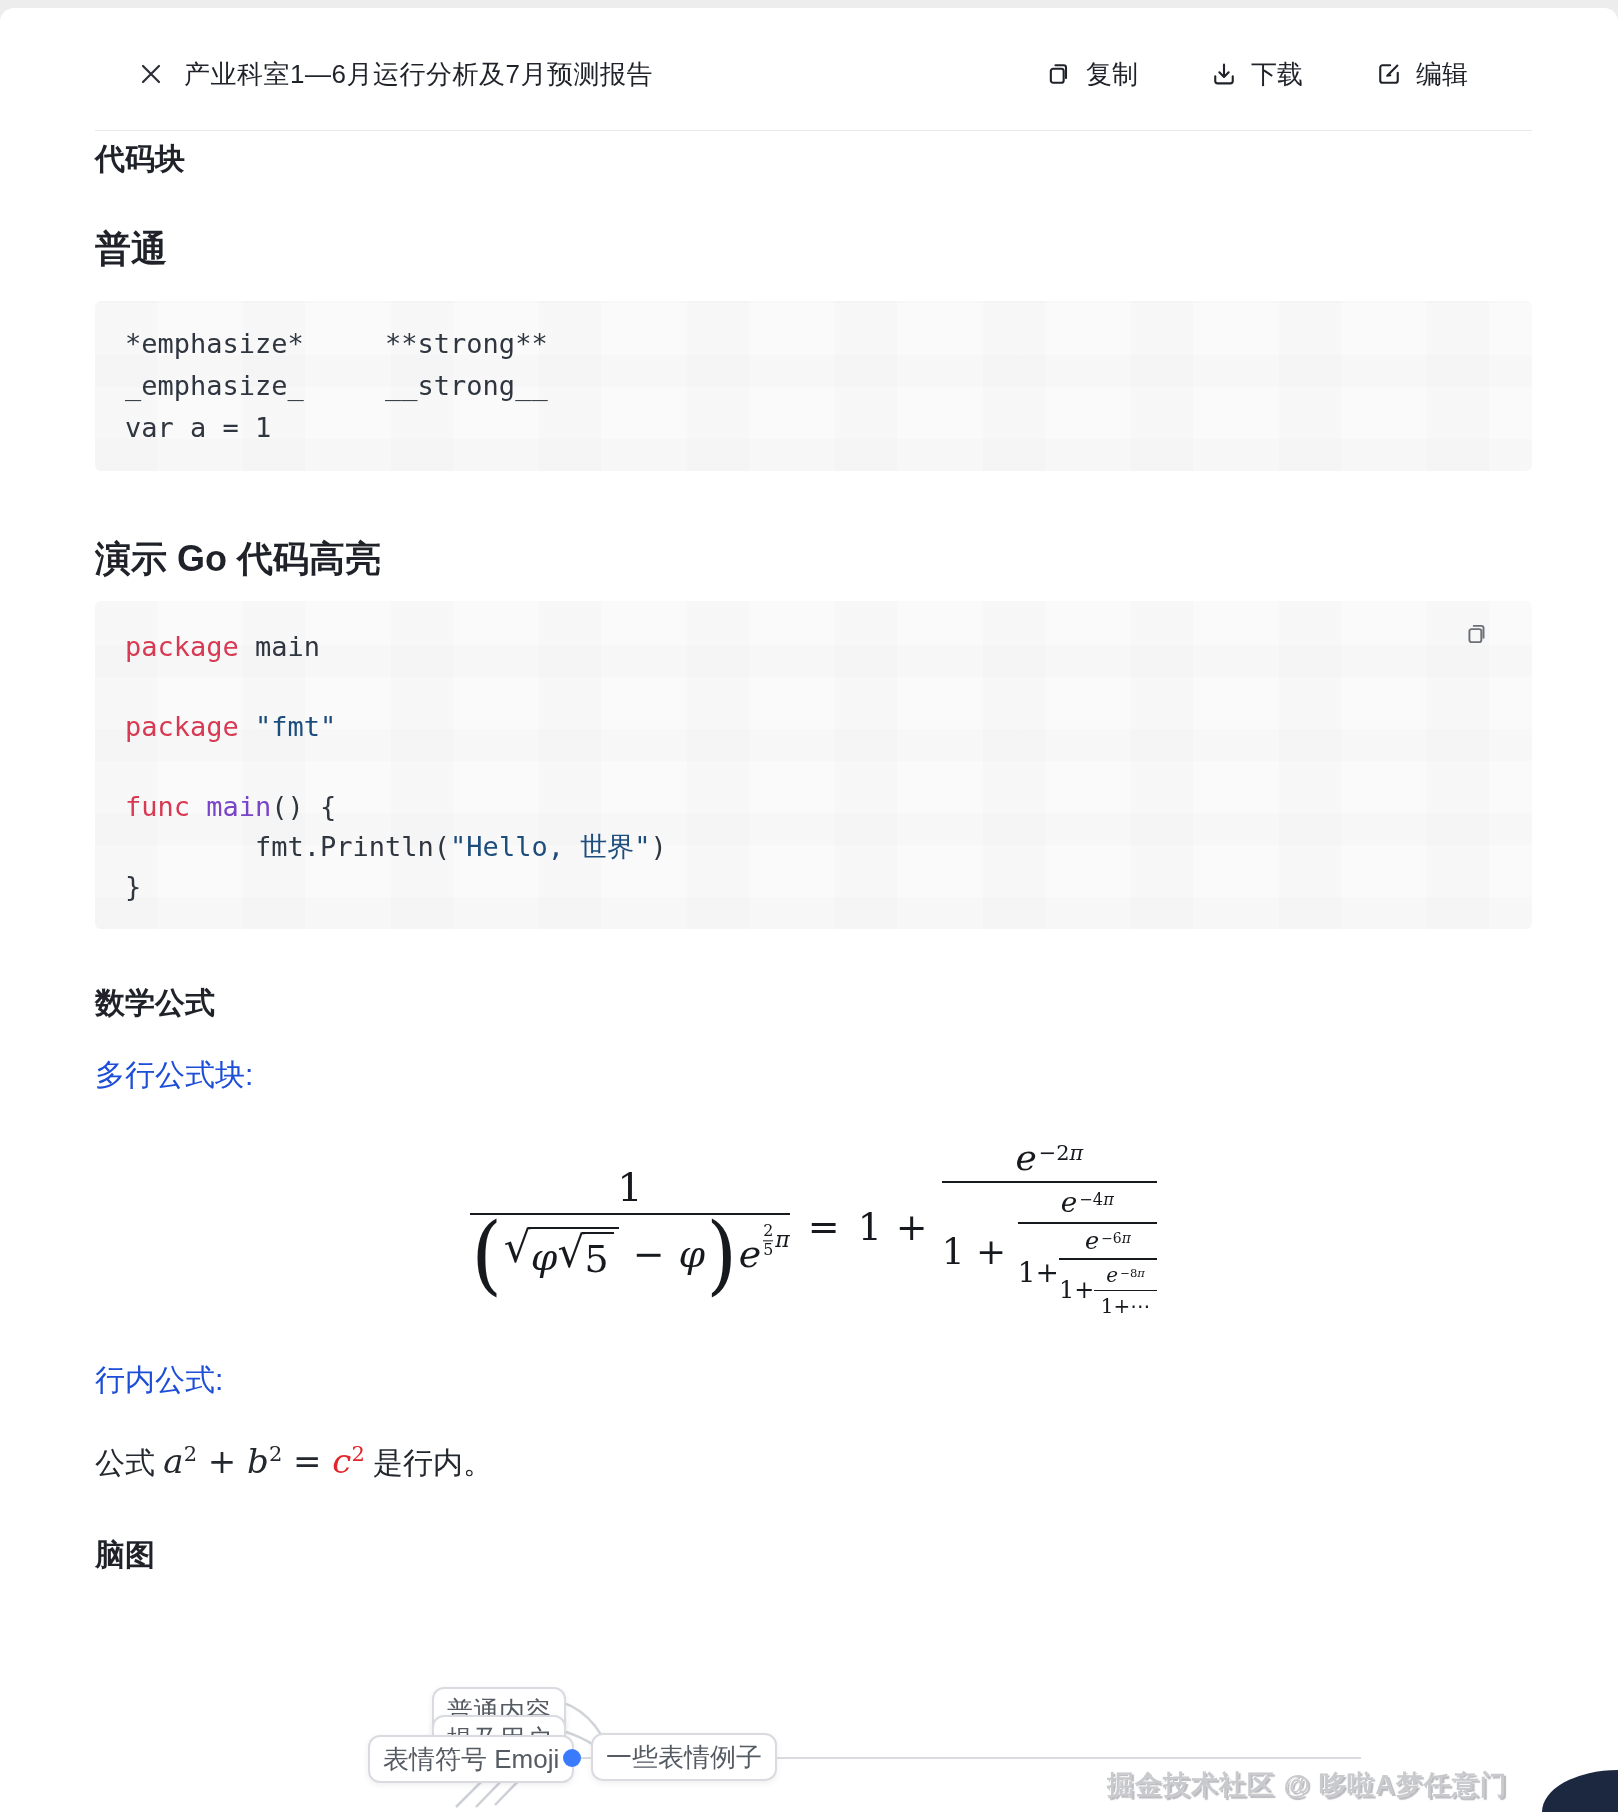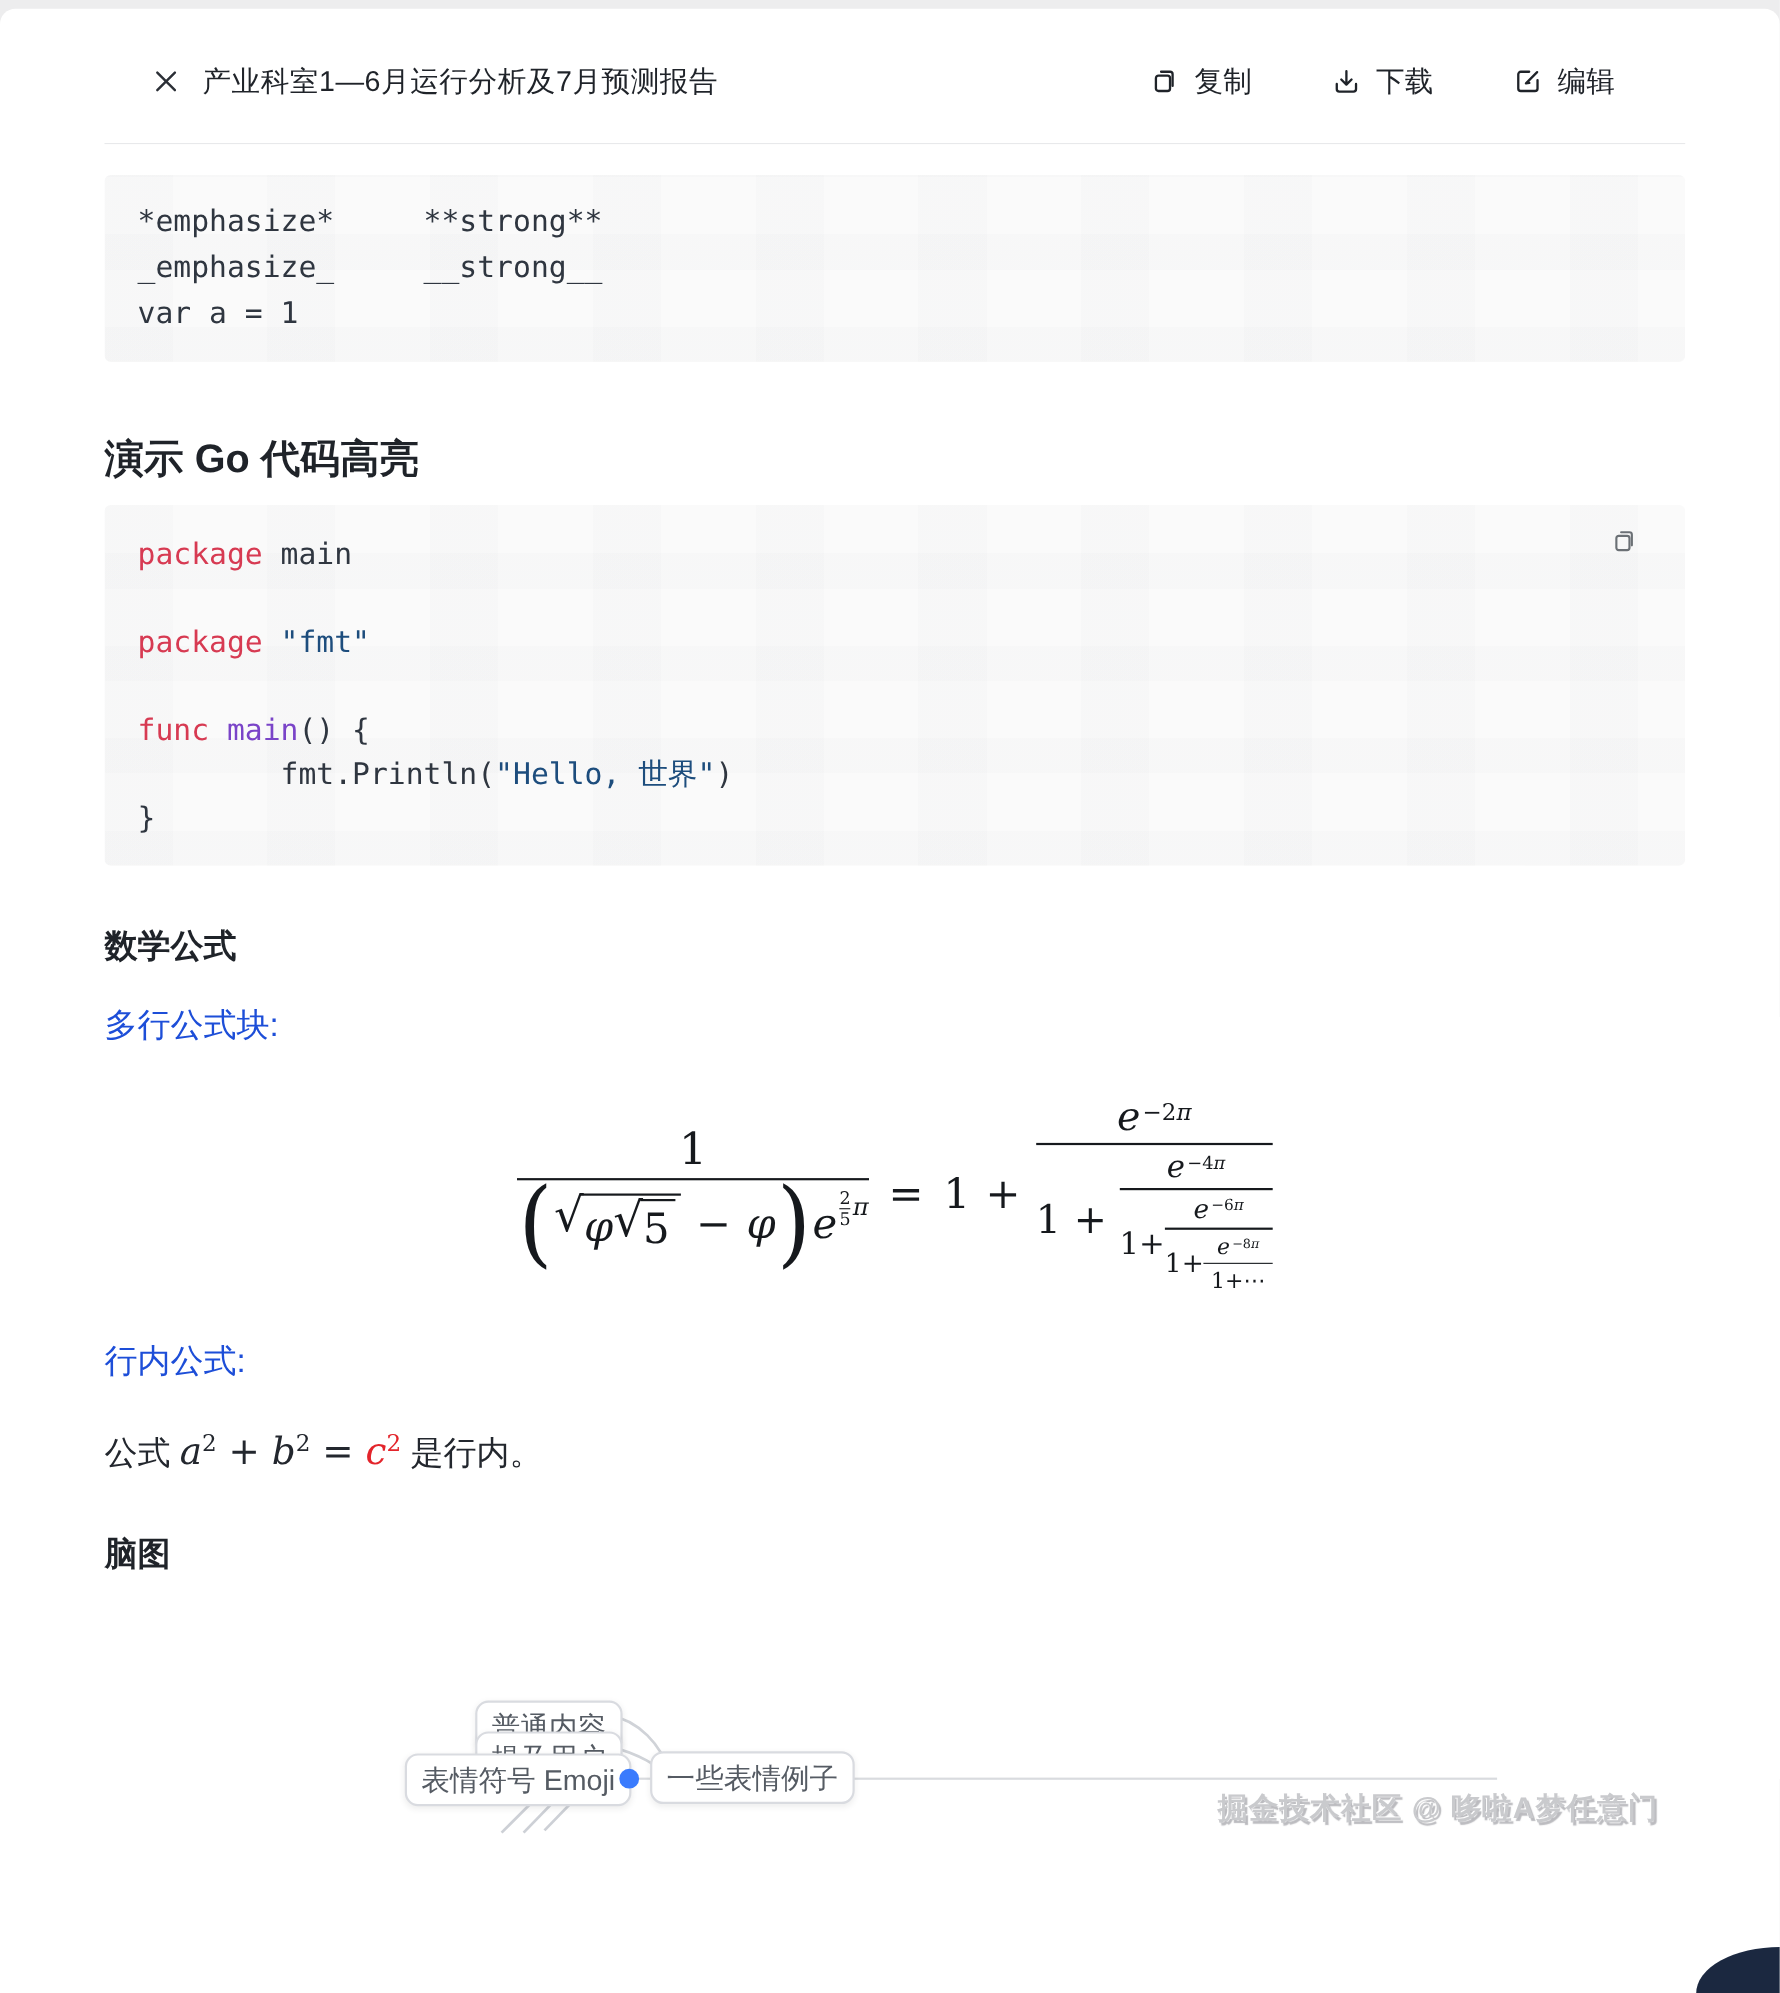--- a/index.html
+++ b/index.html
@@ -135,20 +135,22 @@
           <path d="M10.5 13.5 L19.2 4.8 M10.5 13.5 l2.6 -0.4" stroke="#1f2329" stroke-width="1.8" fill="none" stroke-linecap="round"></path>
         </svg>
         <span>编辑</span>
       </div>
     </div>
   </div>
   <div class="divider"></div>
 
   <div class="main">
 
+    <h3 class="sec">代码块</h3>
+    <h2 class="sec">普通</h2>
 
     <div class="codeblock plain">
       <pre>*emphasize*     **strong**
 _emphasize_     __strong__
 var a = 1</pre>
     </div>
 
     <h2 class="sec go">演示 Go 代码高亮</h2>
 
     <div class="codeblock gocode">

